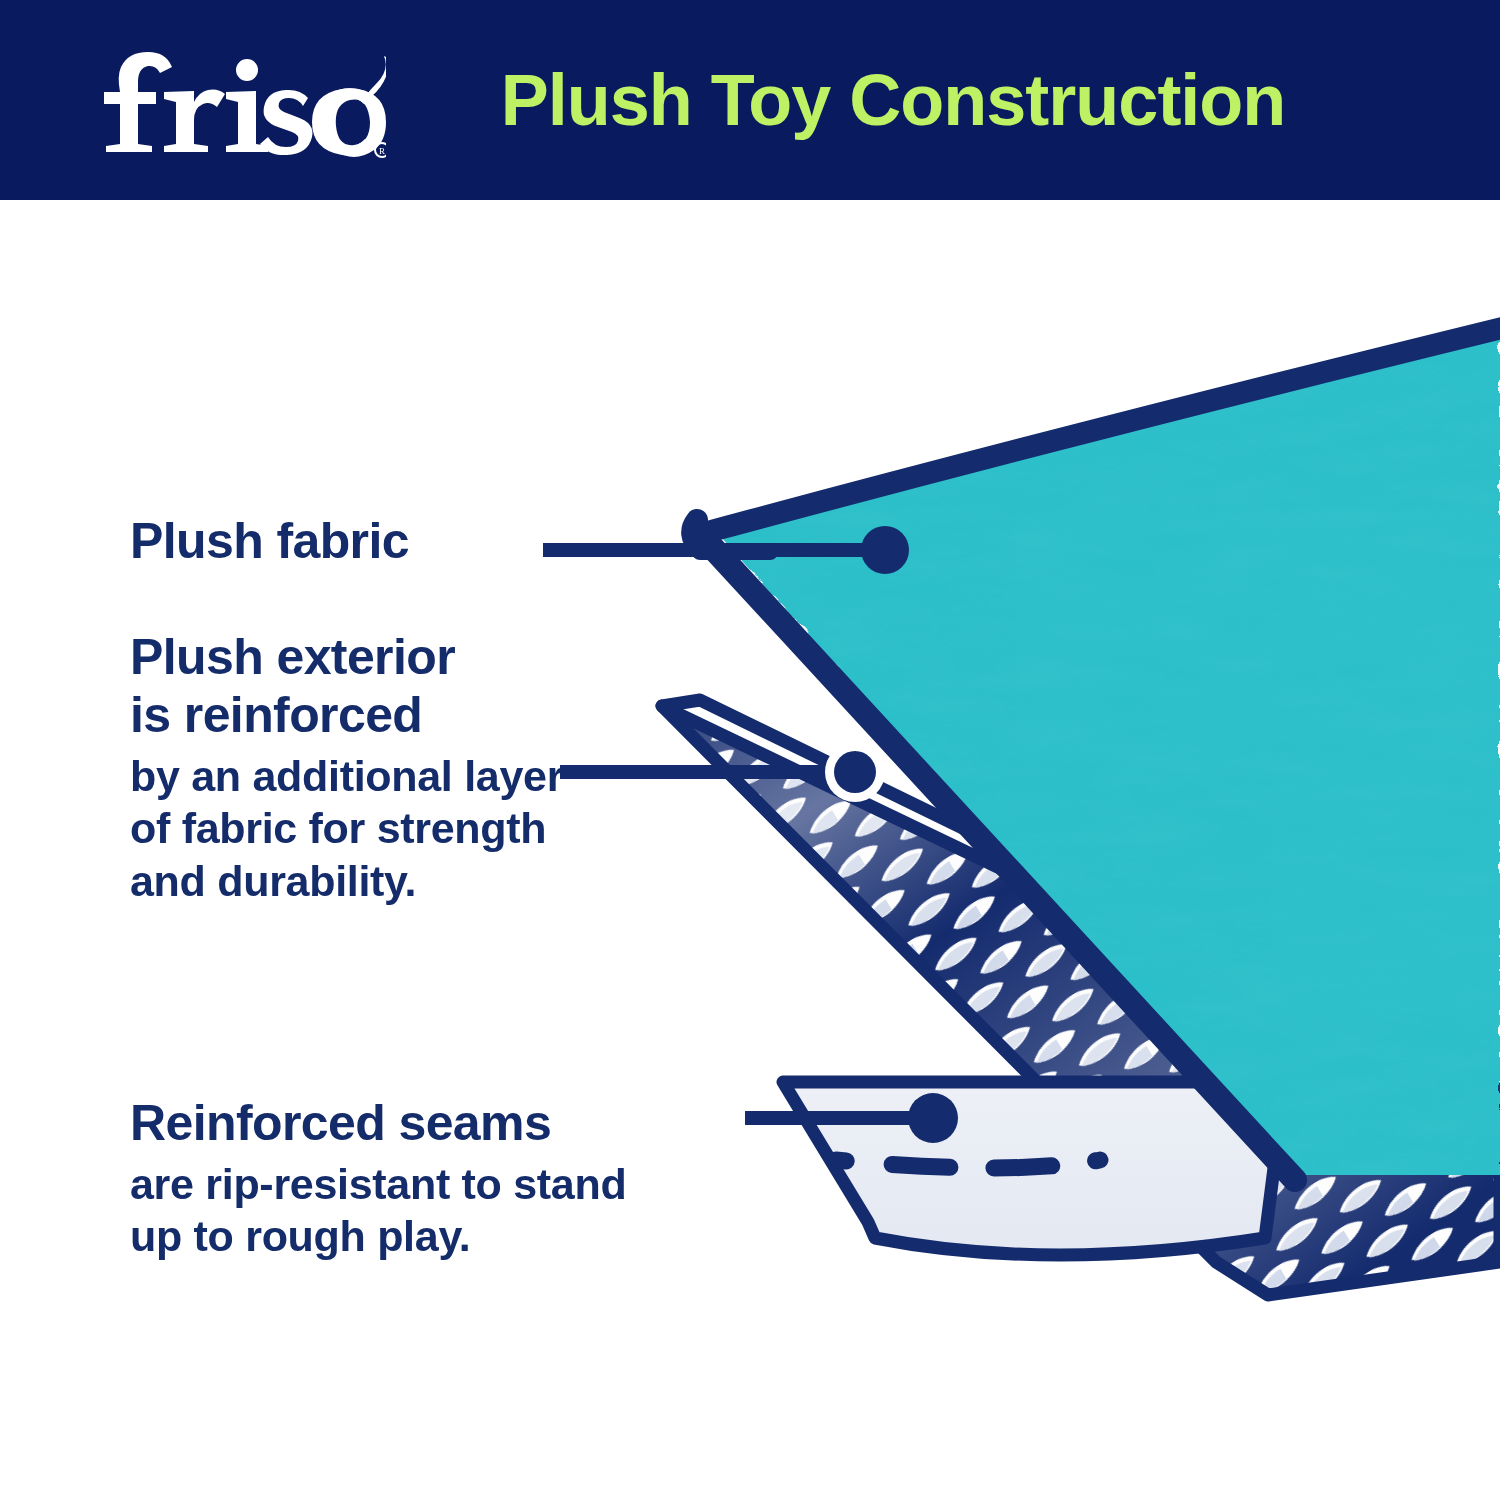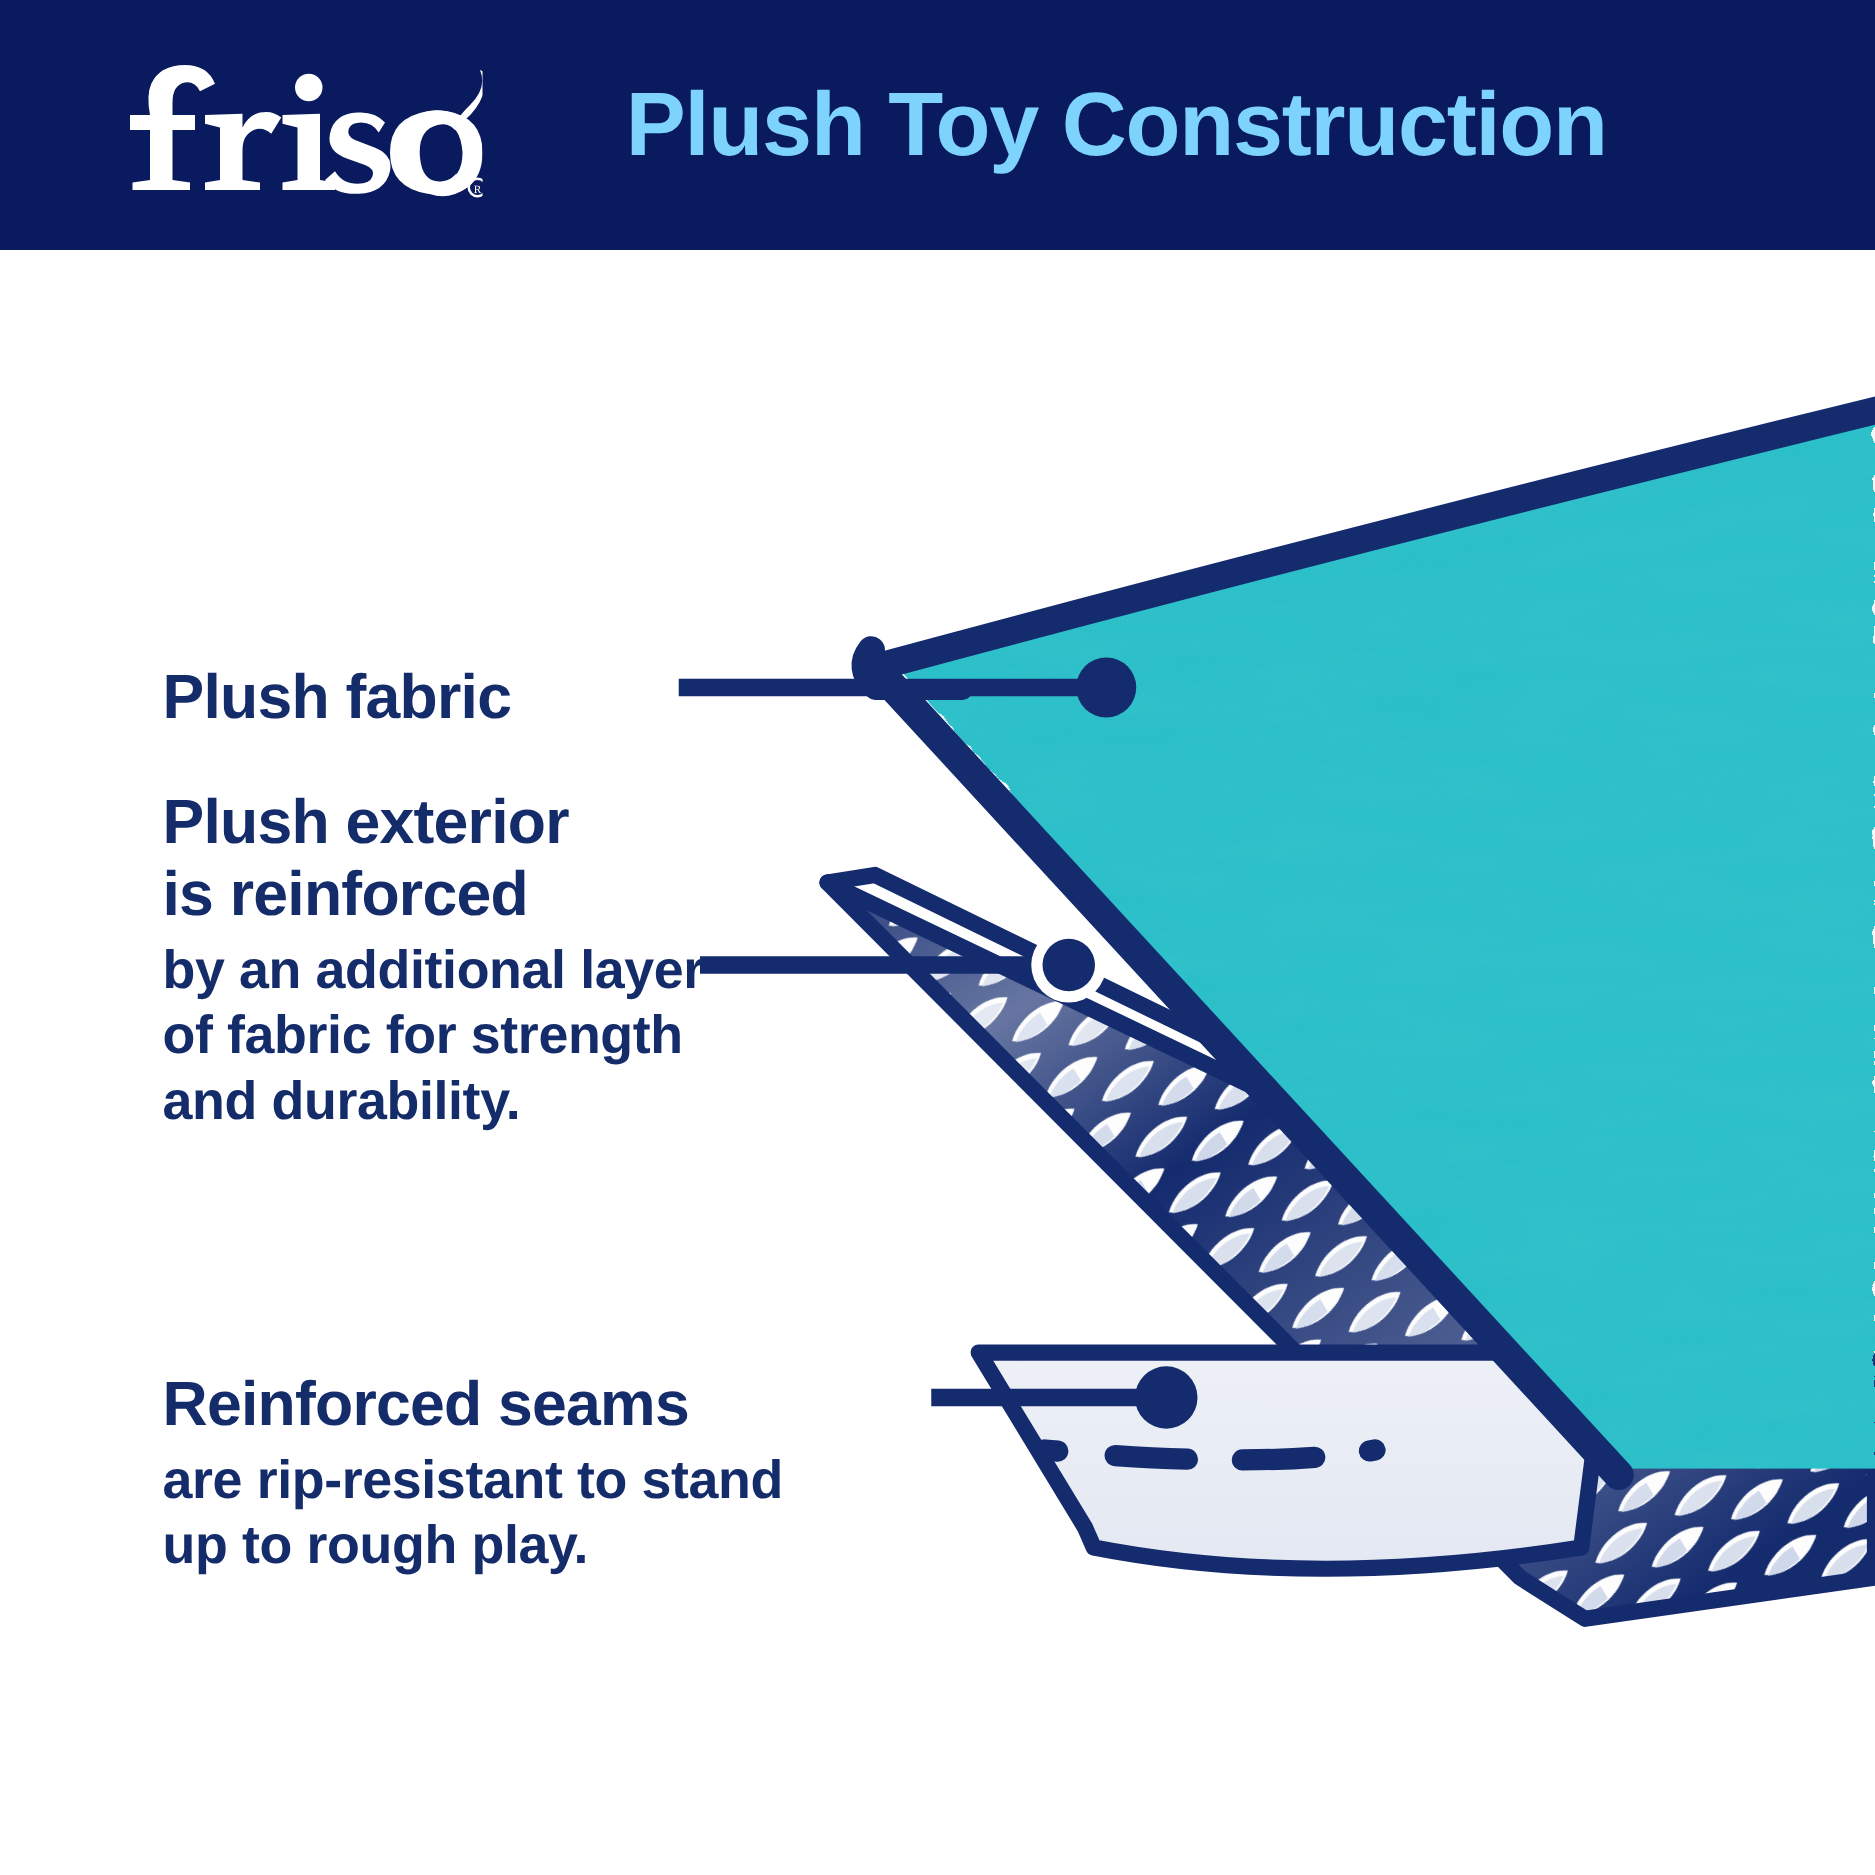--- a/index.html
+++ b/index.html
@@ -35,21 +35,21 @@
     width: 300px;
     height: 120px;
     flex: 0 0 auto;
     display: flex;
     align-items: center;
   }
   #brand-logo svg { display: block; }
   #header-title {
     flex: 1 1 auto;
     text-align: center;
-    color: #7dd3fc;
+    color: #bef264;
     font-size: 72px;
     font-weight: bold;
     letter-spacing: -1px;
     line-height: 1;
     padding-right: 100px;
     white-space: nowrap;
   }
 
   
   #illustration {
@@ -73,21 +73,21 @@
     white-space: pre-line;
   }
   .callout .body {
     font-size: 43px;
     font-weight: bold;
     line-height: 1.22;
     letter-spacing: -0.3px;
     white-space: pre-line;
     margin-top: 6px;
   }
-  #callout-1 { left: 130px; top: 528px; }
+  #callout-1 { left: 130px; top: 512px; }
   #callout-2 { left: 130px; top: 628px; }
   #callout-3 { left: 130px; top: 1078px; margin-top: 16px; }
 </style>
 </head>
 <body>
 
 <div id="page">
 
   <div id="header-bar">
 

